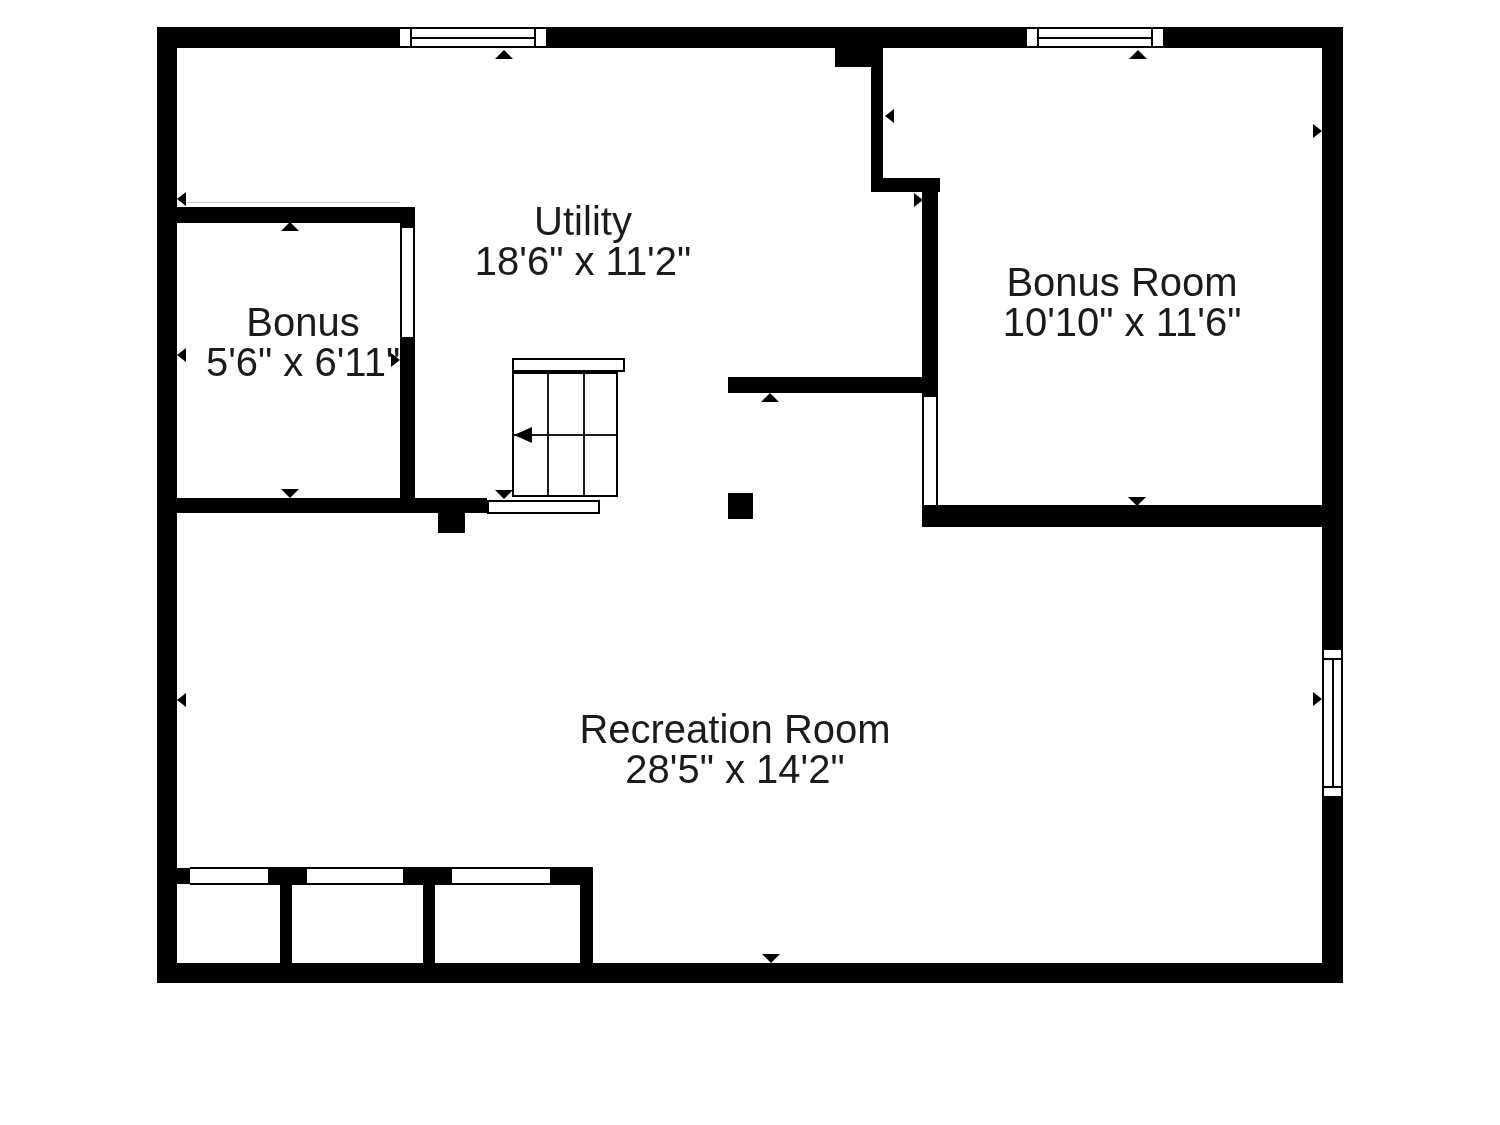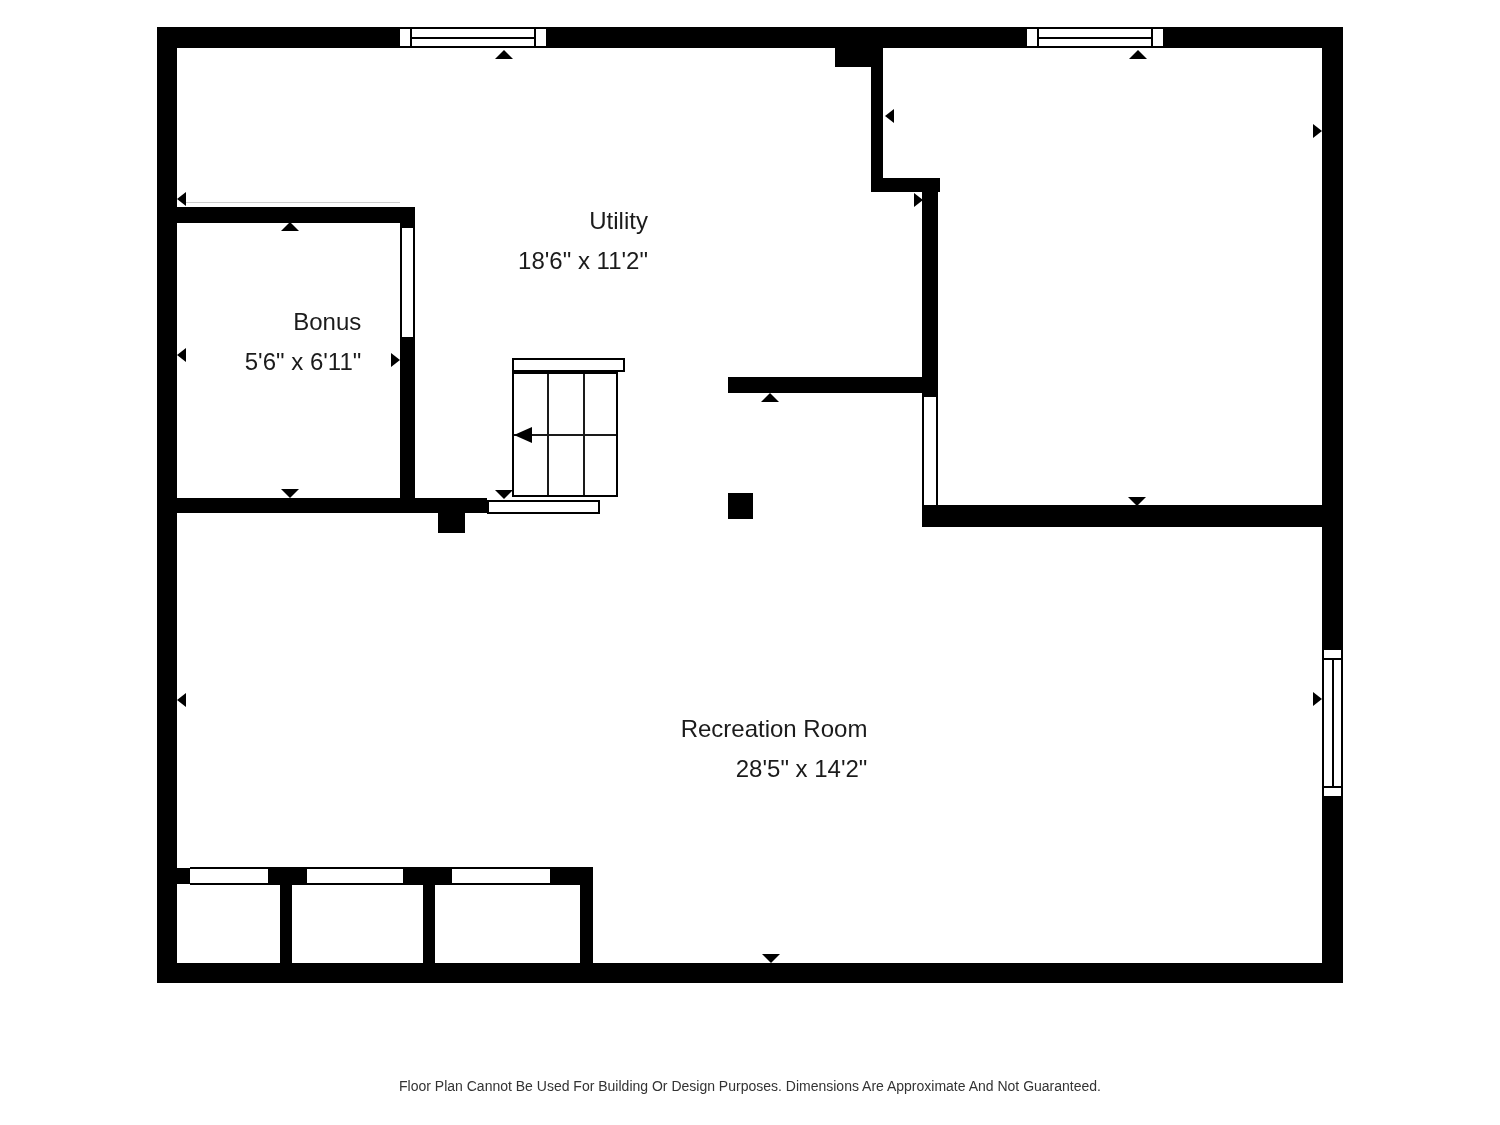--- a/index.html
+++ b/index.html
@@ -18,22 +18,22 @@
   .stair-box{position:absolute;background:#fff;border:2px solid #000;box-sizing:border-box;}
   .stairline{position:absolute;background:#1a1a1a;}
   
   .arr{position:absolute;width:0;height:0;}
   .arr-up{border-left:9px solid transparent;border-right:9px solid transparent;border-bottom:9px solid #000;}
   .arr-down{border-left:9px solid transparent;border-right:9px solid transparent;border-top:9px solid #000;}
   .arr-left{border-top:7px solid transparent;border-bottom:7px solid transparent;border-right:9px solid #000;}
   .arr-right{border-top:7px solid transparent;border-bottom:7px solid transparent;border-left:9px solid #000;}
   .arr-stairs{border-top:8px solid transparent;border-bottom:8px solid transparent;border-right:18px solid #000;}
   .faint{position:absolute;background:#ccc;}
-  .room-label{position:absolute;transform:translate(-50%,-50%);text-align:right;
-    font-size:24px;line-height:40px;color:#1b1b1b;white-space:nowrap;}
+  .room-label{position:absolute;transform:translate(-50%,-50%);text-align:center;
+    font-size:40px;line-height:40px;color:#1b1b1b;white-space:nowrap;}
   .room-label span{display:block;}
   .disclaimer{position:absolute;left:750px;top:1086px;transform:translate(-50%,-50%);
     font-size:14px;color:#333;white-space:nowrap;}
 </style>
 </head>
 <body>
 
 <div class="canvas">
 
   <div class="w" style="left:157px;top:27px;width:1186px;height:21px;"></div>
@@ -112,20 +112,23 @@
   <div class="arr arr-down" style="left:762px;top:954px;"></div>
 
   <div class="room-label" style="left:583px;top:241px;">
     <span>Utility</span>
     <span>18'6" x 11'2"</span>
   </div>
   <div class="room-label" style="left:303px;top:342px;">
     <span>Bonus</span>
     <span>5'6" x 6'11"</span>
   </div>
-  <div class="room-label" style="left:774px;top:749px;">
+  <div class="room-label" style="left:1122px;top:302px;">
+    <span>Bonus Room</span>
+    <span>10'10" x 11'6"</span>
+  </div>
+  <div class="room-label" style="left:735px;top:749px;">
     <span>Recreation Room</span>
     <span>28'5" x 14'2"</span>
   </div>
 
-  <div class="disclaimer">Floor Plan Cannot Be Used For Building Or Design Purposes. Dimensions Are Approximate And Not Guaranteed.</div>
 
 </div>
 
 </body></html>

